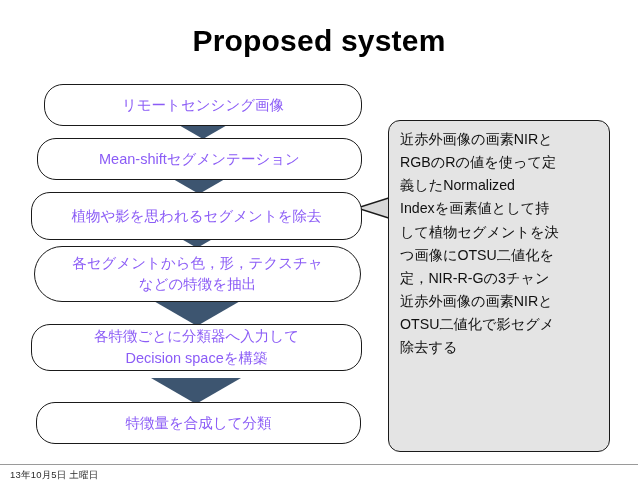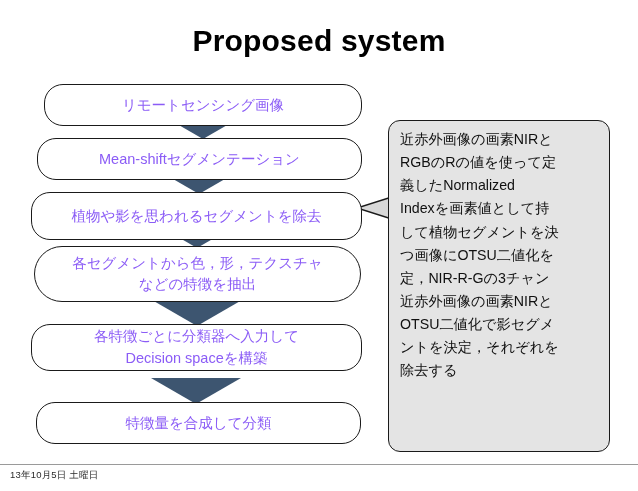--- a/index.html
+++ b/index.html
@@ -142,20 +142,19 @@
   <div id="note-panel" style="left: 388px; top: 83px; width: 222px; height: 332px; margin-top: 37px;">
       <div>近赤外画像の画素NIRと</div>
       <div>RGBのRの値を使って定</div>
       <div>義したNormalized</div>
       <div>Indexを画素値として持</div>
       <div>して植物セグメントを決</div>
       <div>つ画像にOTSU二値化を</div>
       <div>定，NIR-R-Gの3チャン</div>
       <div>近赤外画像の画素NIRと</div>
       <div>OTSU二値化で影セグメ</div>
-      <div>ントを決定，それぞれを</div>
       <div>除去する</div>
     </div>
 
   <div id="footer-rule"></div>
   <div id="footer-date">13年10月5日 土曜日</div>
 
 </div>
 
 </body></html>

